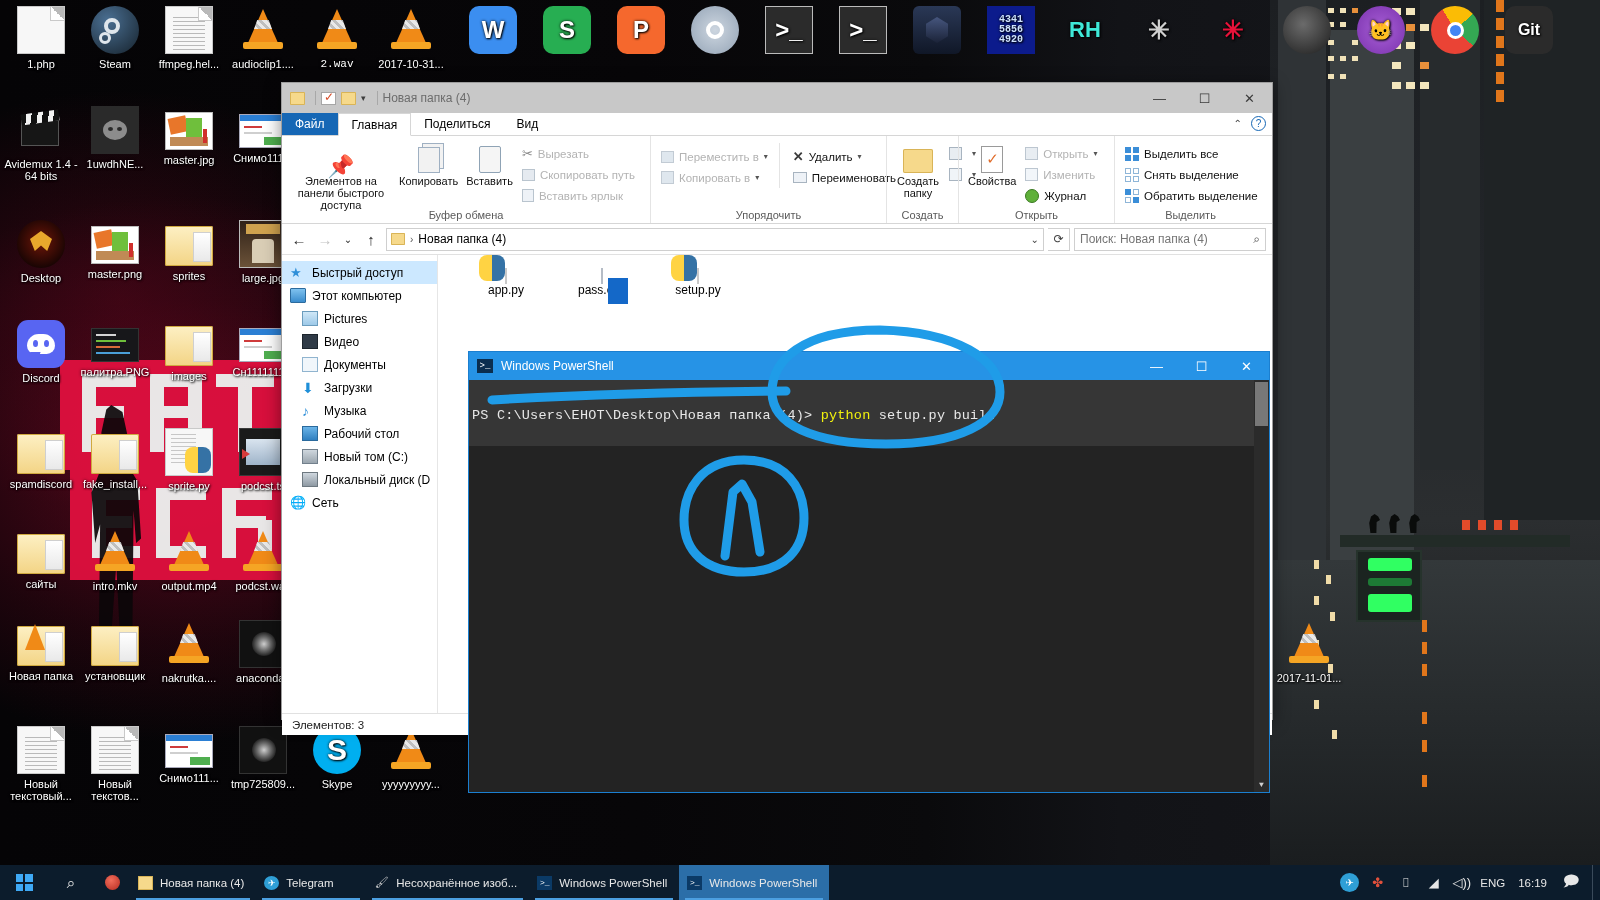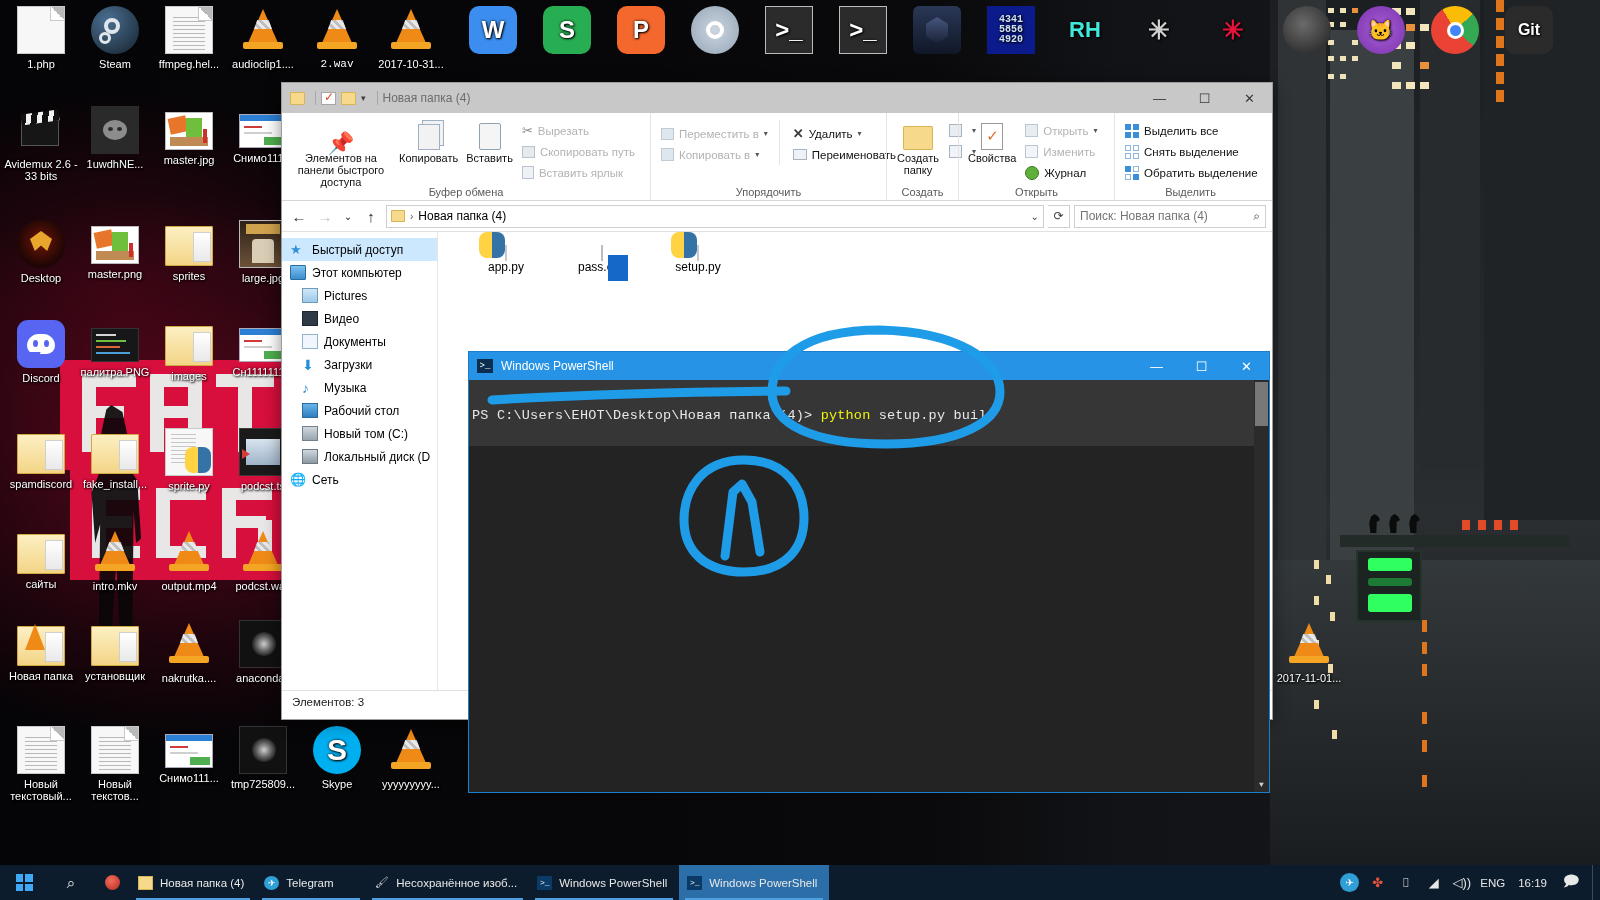--- a/index.html
+++ b/index.html
@@ -362,21 +362,21 @@
           <span class="stripe"></span>
           <span class="base"></span>
         </span>
         <span class="lbl">2017-10-31...</span>
       </div>
       <div class="desk-icon" style="left: 4px; top: 106px;">
         <span class="glyph">
           <span style="position:absolute;left:4px;top:14px;width:38px;height:26px;background:#161616;border:1px solid #555;"></span>
           <span style="position:absolute;left:4px;top:6px;width:38px;height:11px;background:repeating-linear-gradient(105deg,#111 0 6px,#f2f2f2 6px 11px);transform:rotate(-8deg);"></span>
         </span>
-        <span class="lbl">Avidemux 2.6 - 33 bits</span>
+        <span class="lbl">Avidemux 1.4 - 64 bits</span>
       </div>
       <div class="desk-icon" style="left: 78px; top: 106px;">
         <span class="glyph" style="background: rgb(42, 42, 42);">
           <span style="position:absolute;left:12px;top:14px;width:24px;height:20px;border-radius:50%;background:#8c8c8c;"></span>
           <span style="position:absolute;left:17px;top:21px;width:5px;height:4px;background:#2a2a2a;border-radius:50%;"></span>
           <span style="position:absolute;left:26px;top:21px;width:5px;height:4px;background:#2a2a2a;border-radius:50%;"></span>
         </span>
         <span class="lbl">1uwdhNE...</span>
       </div>
       <div class="desk-icon" style="left: 152px; top: 106px;">
@@ -671,20 +671,30 @@
       <span class="qat-arrow">▾</span>
       <span class="qat-sep"></span>
       <span class="exp-title-text">Новая папка (4)</span>
       <div class="win-btns">
         <div class="win-btn">—</div>
         <div class="win-btn">☐</div>
         <div class="win-btn close">✕</div>
       </div>
     </div>
 
+    <div class="exp-tabs" id="exp-tabs">
+      <div class="exp-tab file">Файл</div>
+        <div class="exp-tab active">Главная</div>
+        <div class="exp-tab">Поделиться</div>
+        <div class="exp-tab">Вид</div>
+        <div class="exp-tab-right">
+        <span style="color:#3a3a3a;font-size:10px;">⌃</span>
+        <span class="help-circ">?</span>
+      </div>
+    </div>
 
     <div class="ribbon" id="ribbon">
         <div class="rgroup" style="width: 368px;">
           <div class="rbody">
             <div class="bigbtn" style="width: 108px;">
               <span class="bi">
                 <span style="font-size:22px;color:#7a7a7a;">📌</span>
               </span>
               <span>Элементов на панели быстрого доступа</span>
             </div>

